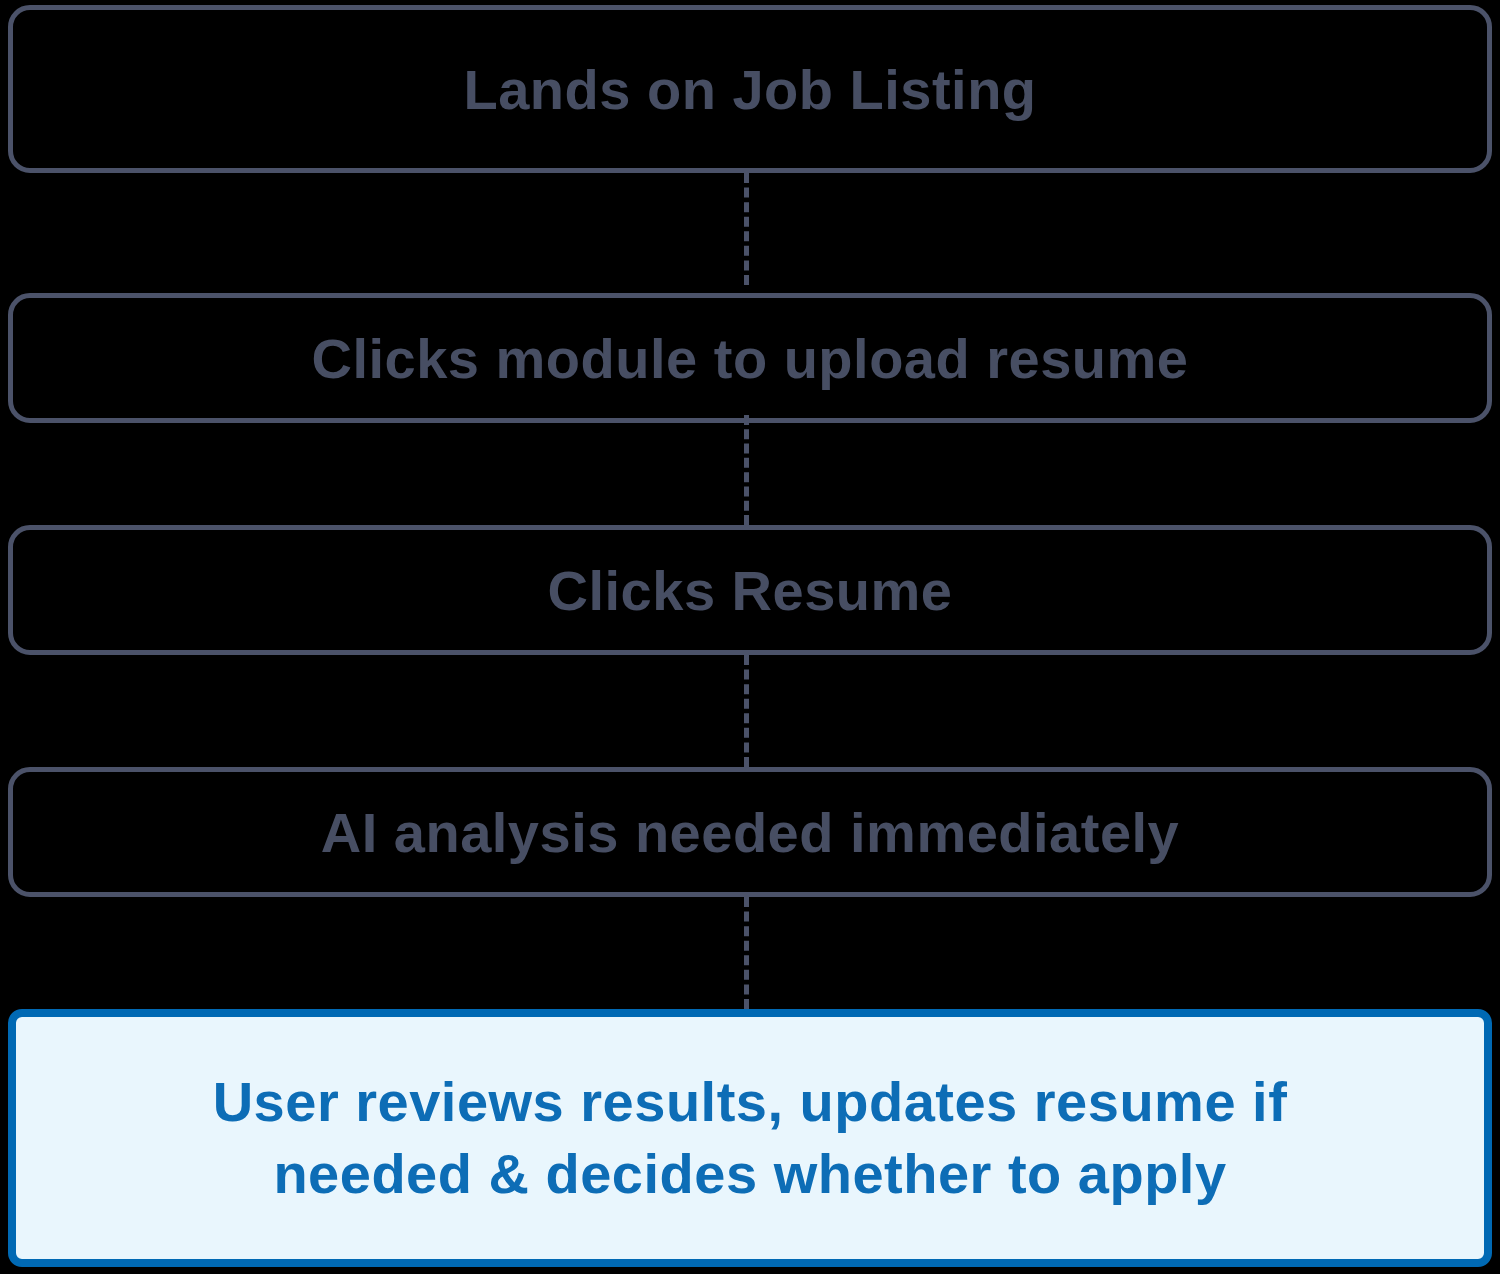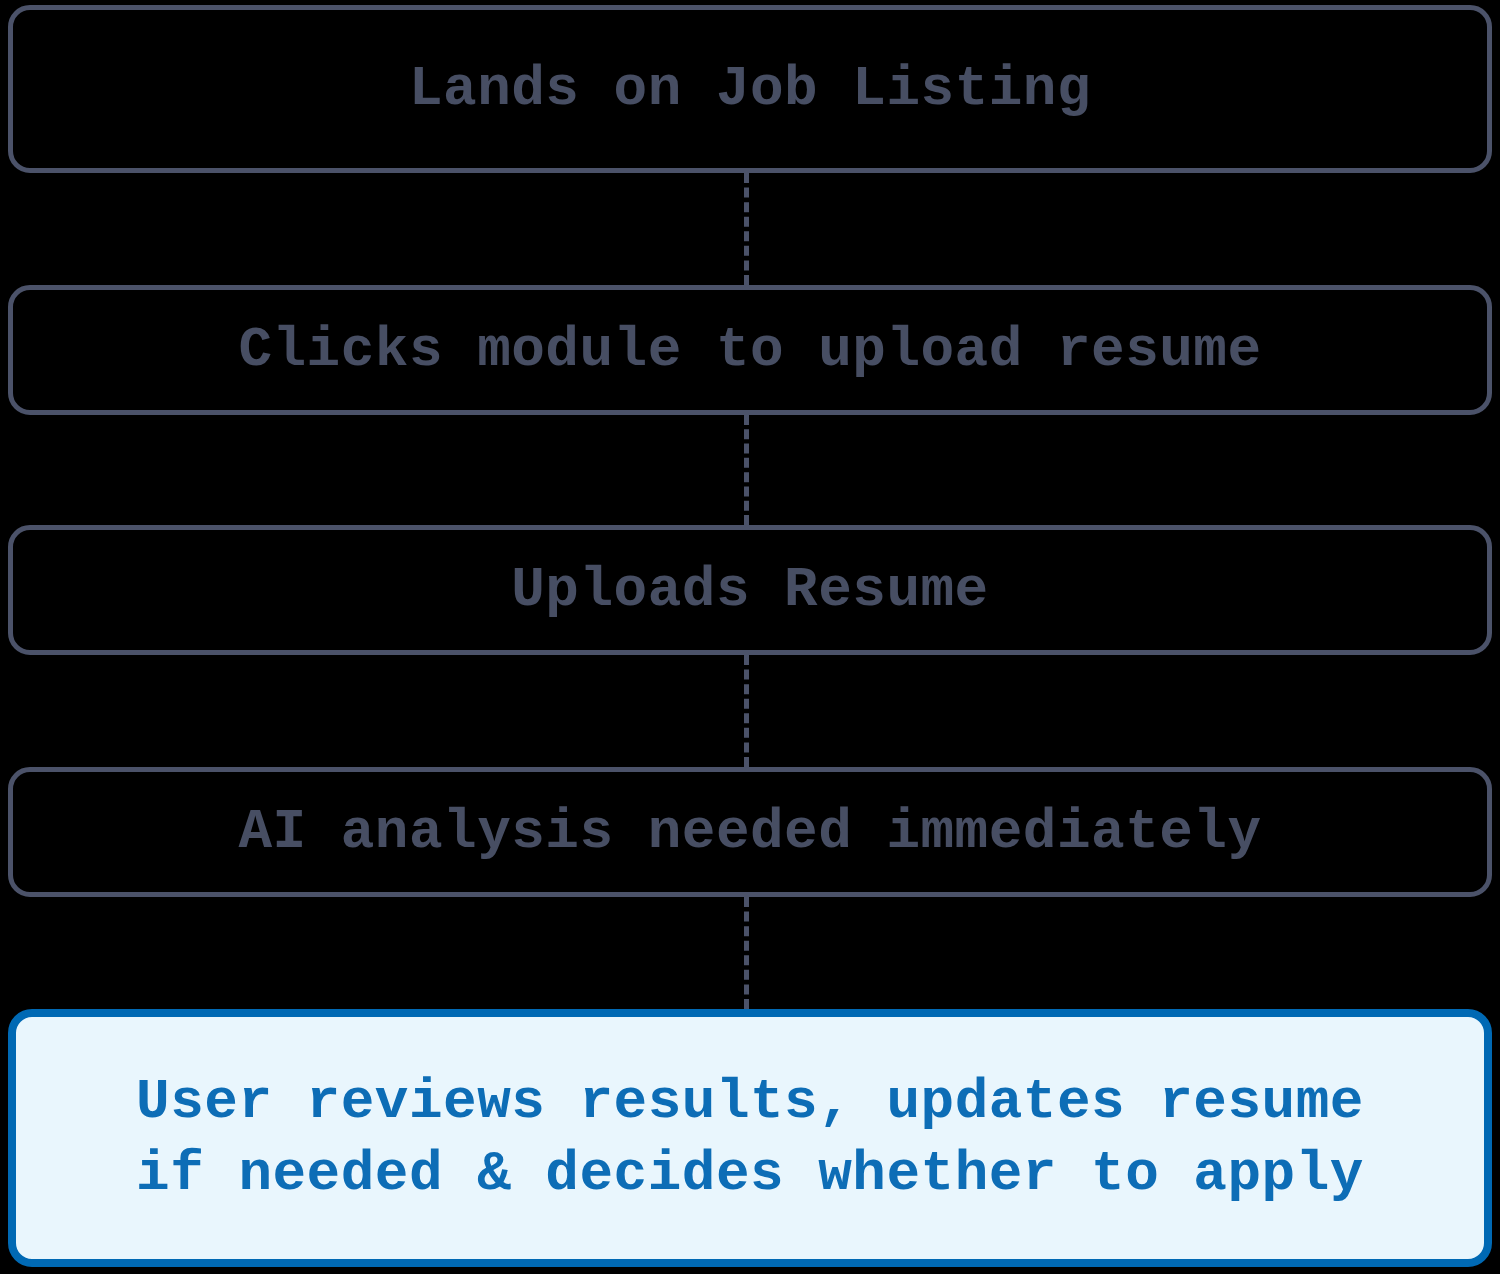--- a/index.html
+++ b/index.html
@@ -11,48 +11,48 @@
     --highlight-fill:#e9f6fd;
   }
   *{box-sizing:border-box;margin:0;padding:0;}
   html,body{background:var(--bg);}
   .canvas{
     position:relative;
     width:1500px;
     height:1274px;
     background:var(--bg);
     overflow:hidden;
-    font-family:Liberation Mono, monospace;
+    font-family:Liberation Sans, sans-serif;
   }
   .step{
     position:absolute;
     left:8px;
     width:1484px;
     border:5px solid var(--slate);
     border-radius:22px;
     display:flex;
     align-items:center;
     justify-content:center;
     text-align:center;
     color:var(--slate-text);
     font-size:56px;
     font-weight:700;
     letter-spacing:0.5px;
     background:transparent;
   }
   .step-1{top:5px;height:168px;}
-  .step-2{top:285px;height:130px;}
+  .step-2{top:293px;height:130px;}
   .step-3{top:525px;height:130px;}
   .step-4{top:767px;height:130px;}
   .step-5{
     top:1009px;
     height:258px;
     background:var(--highlight-fill);
     border:8px solid var(--blue-border);
-    border-radius:24px;
+    border-radius:14px;
     color:var(--blue-text);
     line-height:72px;
   }
   .step-5 .label{
     display:inline-block;
     max-width:1270px;
   }
   .connector{
     position:absolute;
     left:744px;
@@ -75,21 +75,21 @@
 
   <div class="connector conn-1"></div>
 
   <div class="step step-2">
     <span class="label">Clicks module to upload resume</span>
   </div>
 
   <div class="connector conn-2"></div>
 
   <div class="step step-3">
-    <span class="label">Uploads Resume</span>
+    <span class="label">Clicks Resume</span>
   </div>
 
   <div class="connector conn-3"></div>
 
   <div class="step step-4">
     <span class="label">AI analysis needed immediately</span>
   </div>
 
   <div class="connector conn-4"></div>
 

